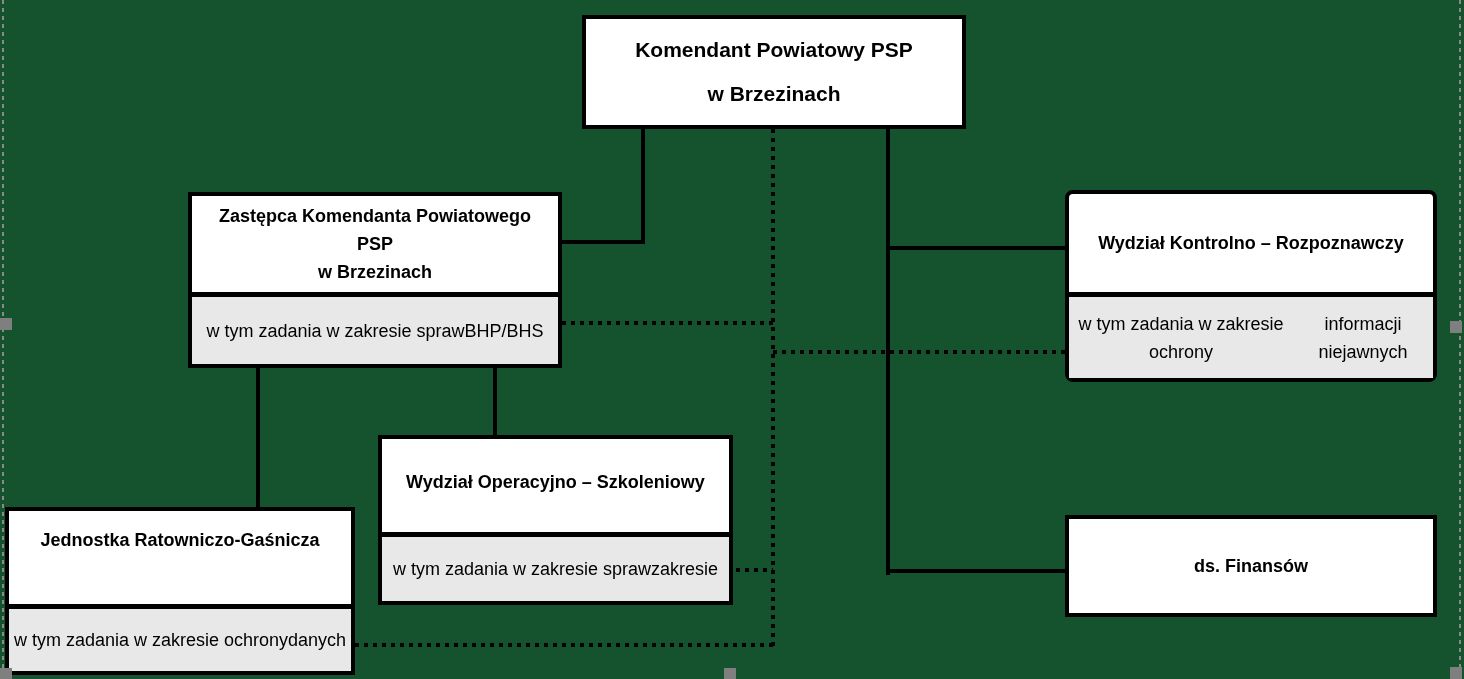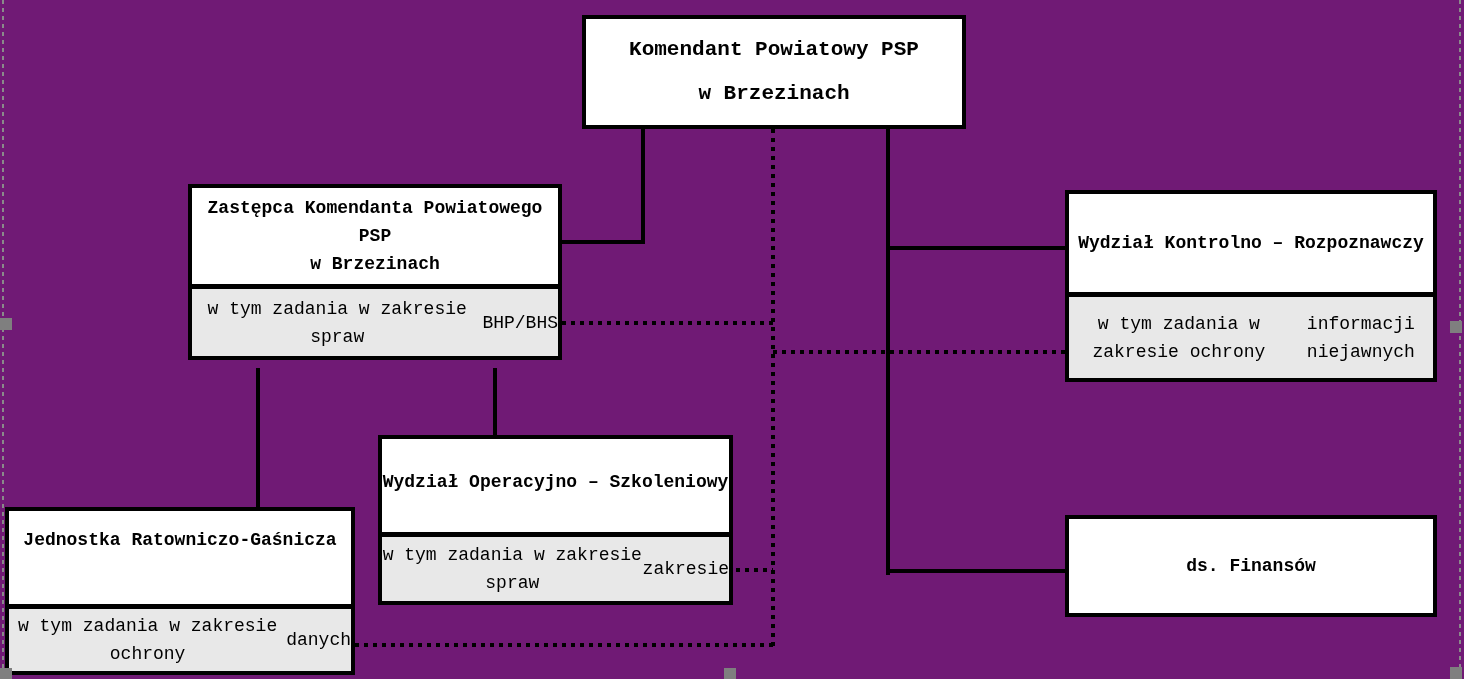--- a/index.html
+++ b/index.html
@@ -1,18 +1,18 @@
 <!DOCTYPE html>
 <html><head>
 <meta charset="utf-8">
 <style>
   html,body { margin:0; padding:0; background:#fff; }
   #canvas {
-    position:relative; width:1464px; height:679px; background:#701a75;
-    font-family:Liberation Mono, monospace; color:#000; overflow:hidden;
+    position:relative; width:1464px; height:679px; background:#14532d;
+    font-family:Liberation Sans, sans-serif; color:#000; overflow:hidden;
   }
   .box {
     position:absolute; box-sizing:border-box; border:4px solid #000;
     background:#fff; display:flex; flex-direction:column;
   }
   .box-title {
     flex:1; display:flex; flex-direction:column; align-items:center;
     justify-content:center; font-weight:bold; text-align:center;
     font-size:18px; line-height:28px;
   }
@@ -56,33 +56,33 @@
   <div class="dot-h" style="left:736px;top:568px;width:37px;"></div>
   <div class="dot-h" style="left:355px;top:643px;width:420px;"></div>
 
   <div class="box" style="left:582px;top:15px;width:384px;height:114px;">
     <div class="box-title big">
       <div>Komendant Powiatowy PSP</div>
       <div>w Brzezinach</div>
     </div>
   </div>
 
-  <div class="box" style="left:188px;top:184px;width:374px;height:176px;">
+  <div class="box" style="left:188px;top:192px;width:374px;height:176px;">
     <div class="box-title">
       <div>Zastępca Komendanta Powiatowego</div>
       <div>PSP</div>
       <div>w Brzezinach</div>
     </div>
     <div class="box-sub" style="height:72px;">
       <div>w tym zadania w zakresie spraw</div>
       <div>BHP/BHS</div>
     </div>
   </div>
 
-  <div class="box" style="left:1065px;top:190px;width:372px;height:192px;">
+  <div class="box" style="left:1065px;top:190px;width:372px;height:192px;border-radius:8px;">
     <div class="box-title">
       <div>Wydział Kontrolno – Rozpoznawczy</div>
     </div>
     <div class="box-sub" style="height:86px;">
       <div>w tym zadania w zakresie ochrony</div>
       <div>informacji niejawnych</div>
     </div>
   </div>
 
   <div class="box" style="left:378px;top:435px;width:355px;height:170px;gap:8px;">

